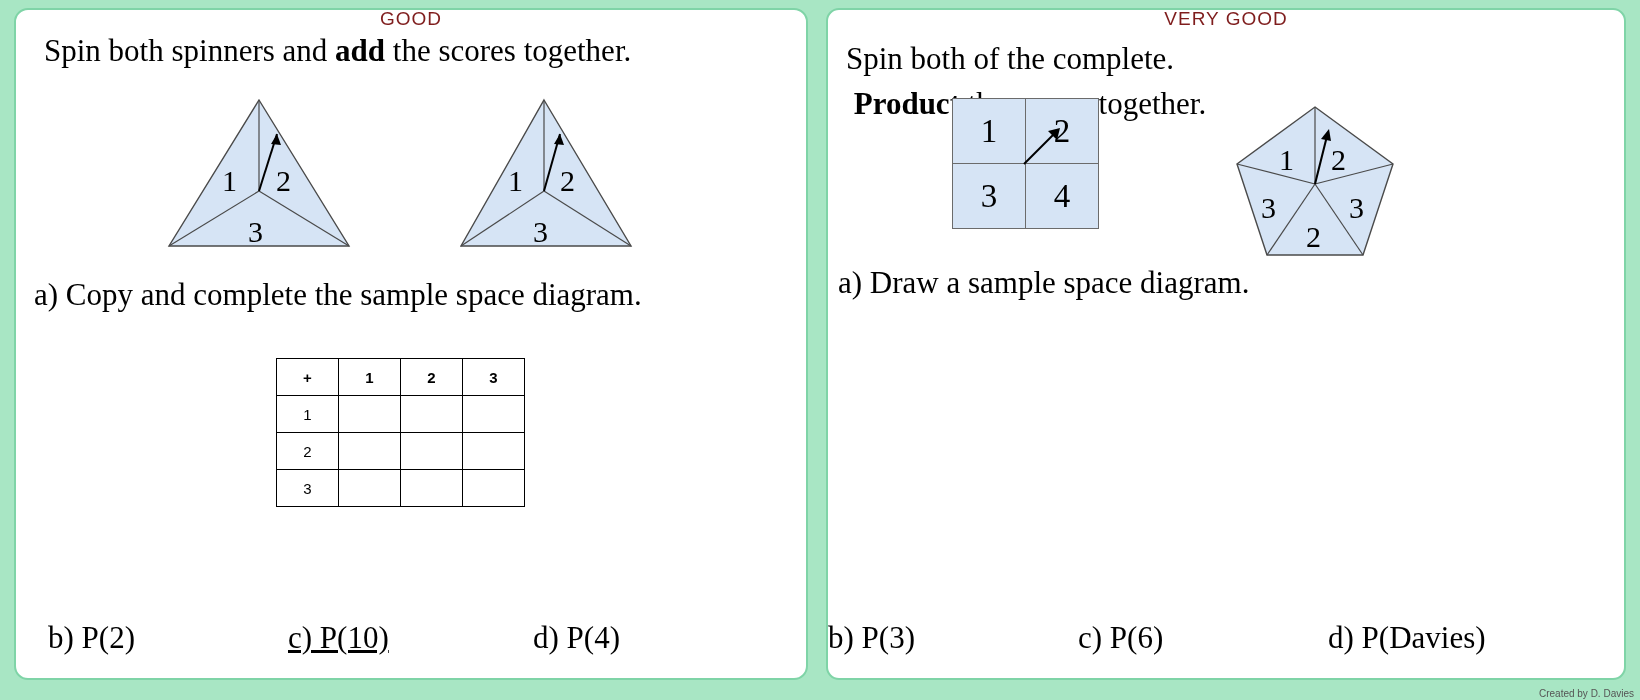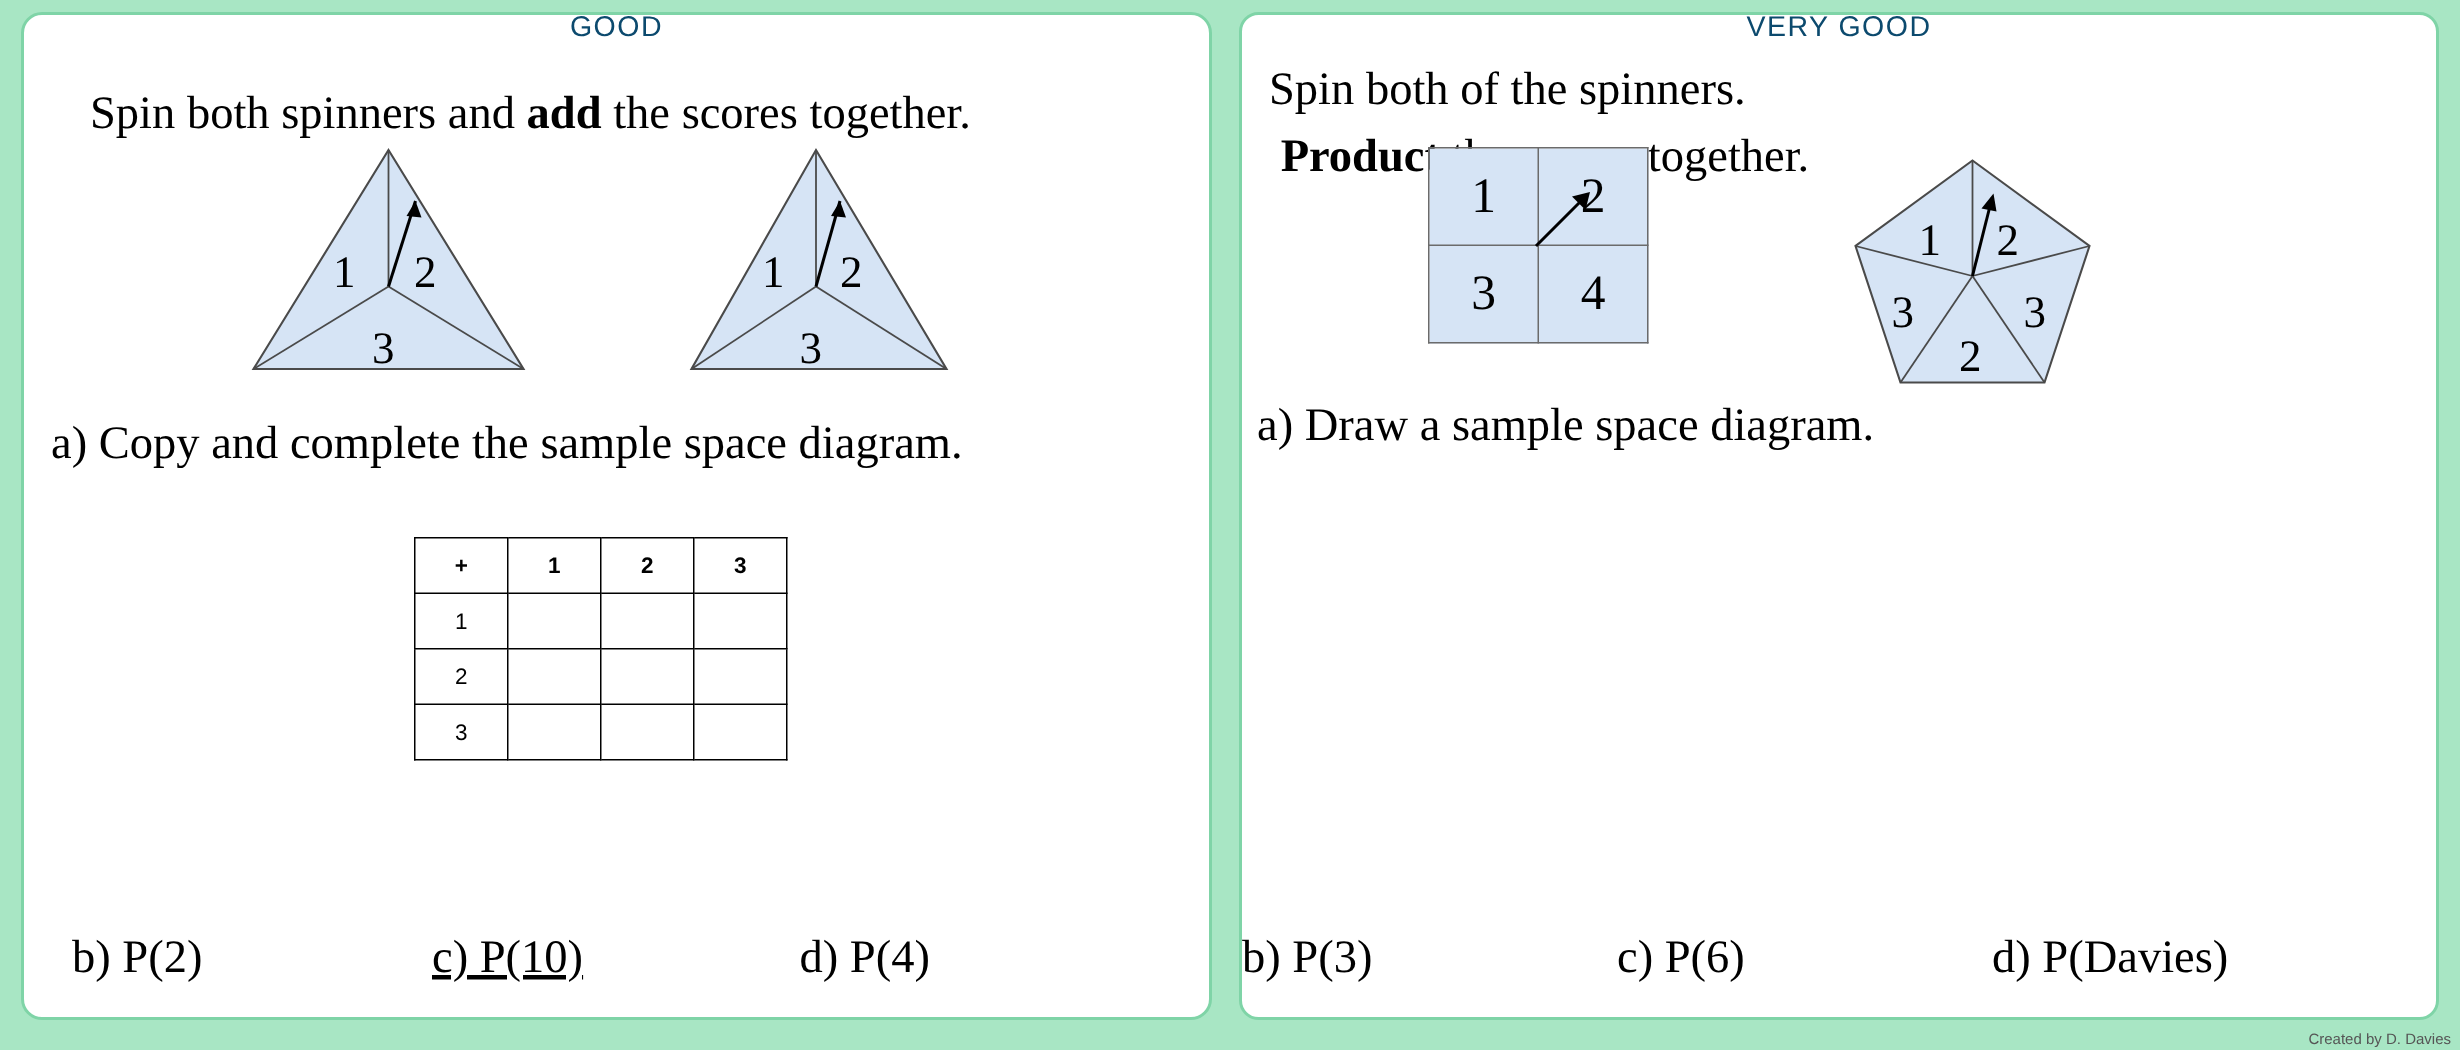--- a/index.html
+++ b/index.html
@@ -23,33 +23,33 @@
   #panel-right{left:826px;width:800px;border-radius:13px;}
 
   .ribbon{
     position:absolute;
     top:-2px;
     left:0;right:0;
     text-align:center;
     font-family:"Liberation Sans", sans-serif;
     font-size:19px;
     letter-spacing:1px;
-    color:#0c4a6e;
+    color:#7f1d1d;
     pointer-events:none;
   }
 
   .qtext{
     font-size:31px;
     color:#000;
     line-height:1.38;
     white-space:nowrap;
   }
   .qtext b{font-weight:bold;}
 
-  .line1{position:absolute;left:28px;top:44px;margin-left:16px;}
+  .line1{position:absolute;left:28px;top:20px;}
   .line1r{position:absolute;left:18px;top:28px;}
   .line2r{position:absolute;left:18px;top:73px;}
 
   .parta{position:absolute;font-size:31px;}
   #parta-left{left:18px;top:264px;}
   #parta-right{left:10px;top:252px;}
 
   .bottomrow{
     position:absolute;
     bottom:22px;
@@ -188,21 +188,21 @@
     <div class="bq">b) P(2)</div>
     <div class="bq">c) P(10)</div>
     <div class="bq">d) P(4)</div>
   </div>
 </div>
 
 <div class="board" id="panel-right">
 
   <div class="ribbon">VERY GOOD</div>
 
-  <div class="line1r qtext">Spin both of the spinners.</div>
+  <div class="line1r qtext">Spin both of the complete.</div>
   <div class="line2r qtext">
     &nbsp;<b>Product</b><span> the scores together.</span>
   </div>
 
   <div id="sq-spinner">
     <table>
       <tbody>
           <tr>
         <td>1</td>
         <td>2</td>

